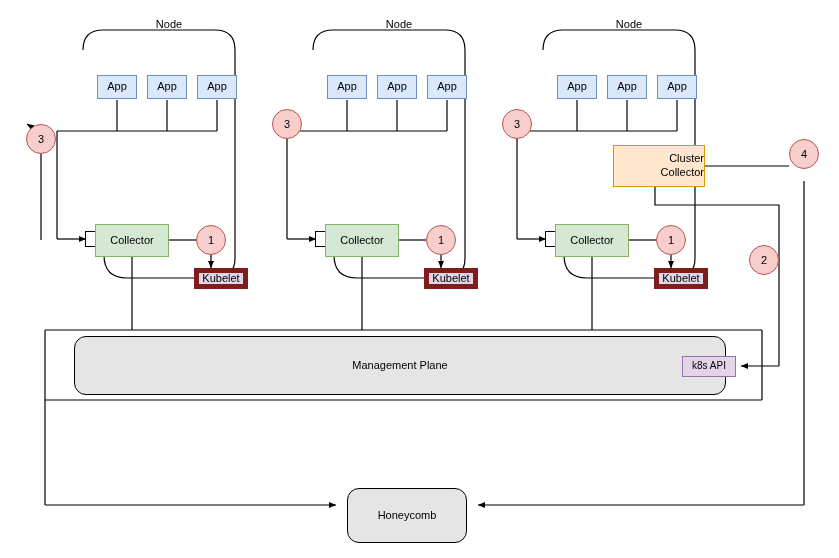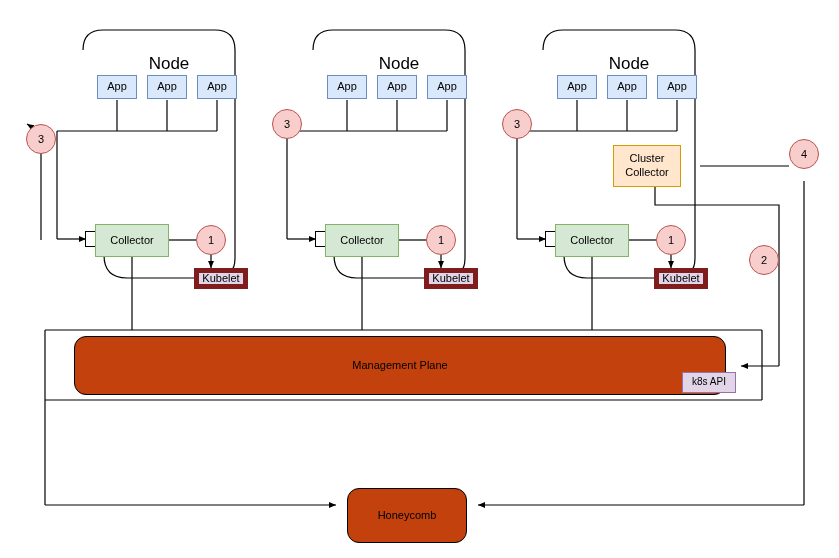--- a/index.html
+++ b/index.html
@@ -19,25 +19,24 @@
   }
   #wires {
     position: absolute;
     left: 0;
     top: 0;
     width: 839px;
     height: 558px;
   }
   .node-label {
     position: absolute;
-    font-size: 17px;
+    font-size: 11px;
     color: #000000;
     text-align: center;
     white-space: nowrap;
-    margin-top: 36px;
   }
   .box {
     position: absolute;
     box-sizing: border-box;
     display: flex;
     align-items: center;
     justify-content: center;
     font-size: 11px;
     color: #000000;
     text-align: center;
@@ -56,24 +55,23 @@
     border: 1px solid #d79b00;
   }
   .kubelet-box {
     background: #e1d5e7;
     border: 5px solid #7f1d1d;
   }
   .k8s-api-box {
     background: #e1d5e7;
     border: 1px solid #9673a6;
     font-size: 10px;
-    margin-top: 16px;
   }
   .plain-box {
-    background: #c2410c;
+    background: #e5e5e5;
     border: 1px solid #000000;
   }
   .port-box {
     background: #ffffff;
     border: 1px solid #000000;
   }
   .rounded-lg {
     border-radius: 12px;
   }
   .marker {
@@ -195,21 +193,21 @@
   <div class="node-label" style="left:594px; top:18px; width:70px;">Node</div>
   <div class="box app-box" style="left:557px; top:75px; width:40px; height:24px;">App</div>
   <div class="box app-box" style="left:607px; top:75px; width:40px; height:24px;">App</div>
   <div class="box app-box" style="left:657px; top:75px; width:40px; height:24px;">App</div>
   <div class="box port-box" style="left:545px; top:231px; width:26px; height:16px;"></div>
   <div class="box collector-box" style="left:555px; top:224px; width:74px; height:33px;">Collector</div>
   <div class="box kubelet-box" style="left:654px; top:268px; width:54px; height:21px;">Kubelet</div>
   <div class="marker" style="left:656px; top:225px;">1</div>
   <div class="marker" style="left:502px; top:109px;">3</div>
 
-  <div class="box cluster-collector-box" style="left:613px; top:145px; width:68px; height:42px; flex-direction:column;">
+  <div class="box cluster-collector-box" style="left:613px; top:145px; width:92px; height:42px; flex-direction:column;align-items:flex-end;">
     <span>Cluster</span>
     <span>Collector</span>
   </div>
   <div class="marker" style="left:789px; top:139px;">4</div>
   <div class="marker" style="left:749px; top:245px;">2</div>
 
   <div class="box plain-box rounded-lg" style="left:74px; top:336px; width:652px; height:59px;">Management Plane</div>
   <div class="box k8s-api-box" style="left:682px; top:356px; width:54px; height:21px;">k8s API</div>
 
   <div class="box plain-box rounded-lg" style="left:347px; top:488px; width:120px; height:55px;">Honeycomb</div>

